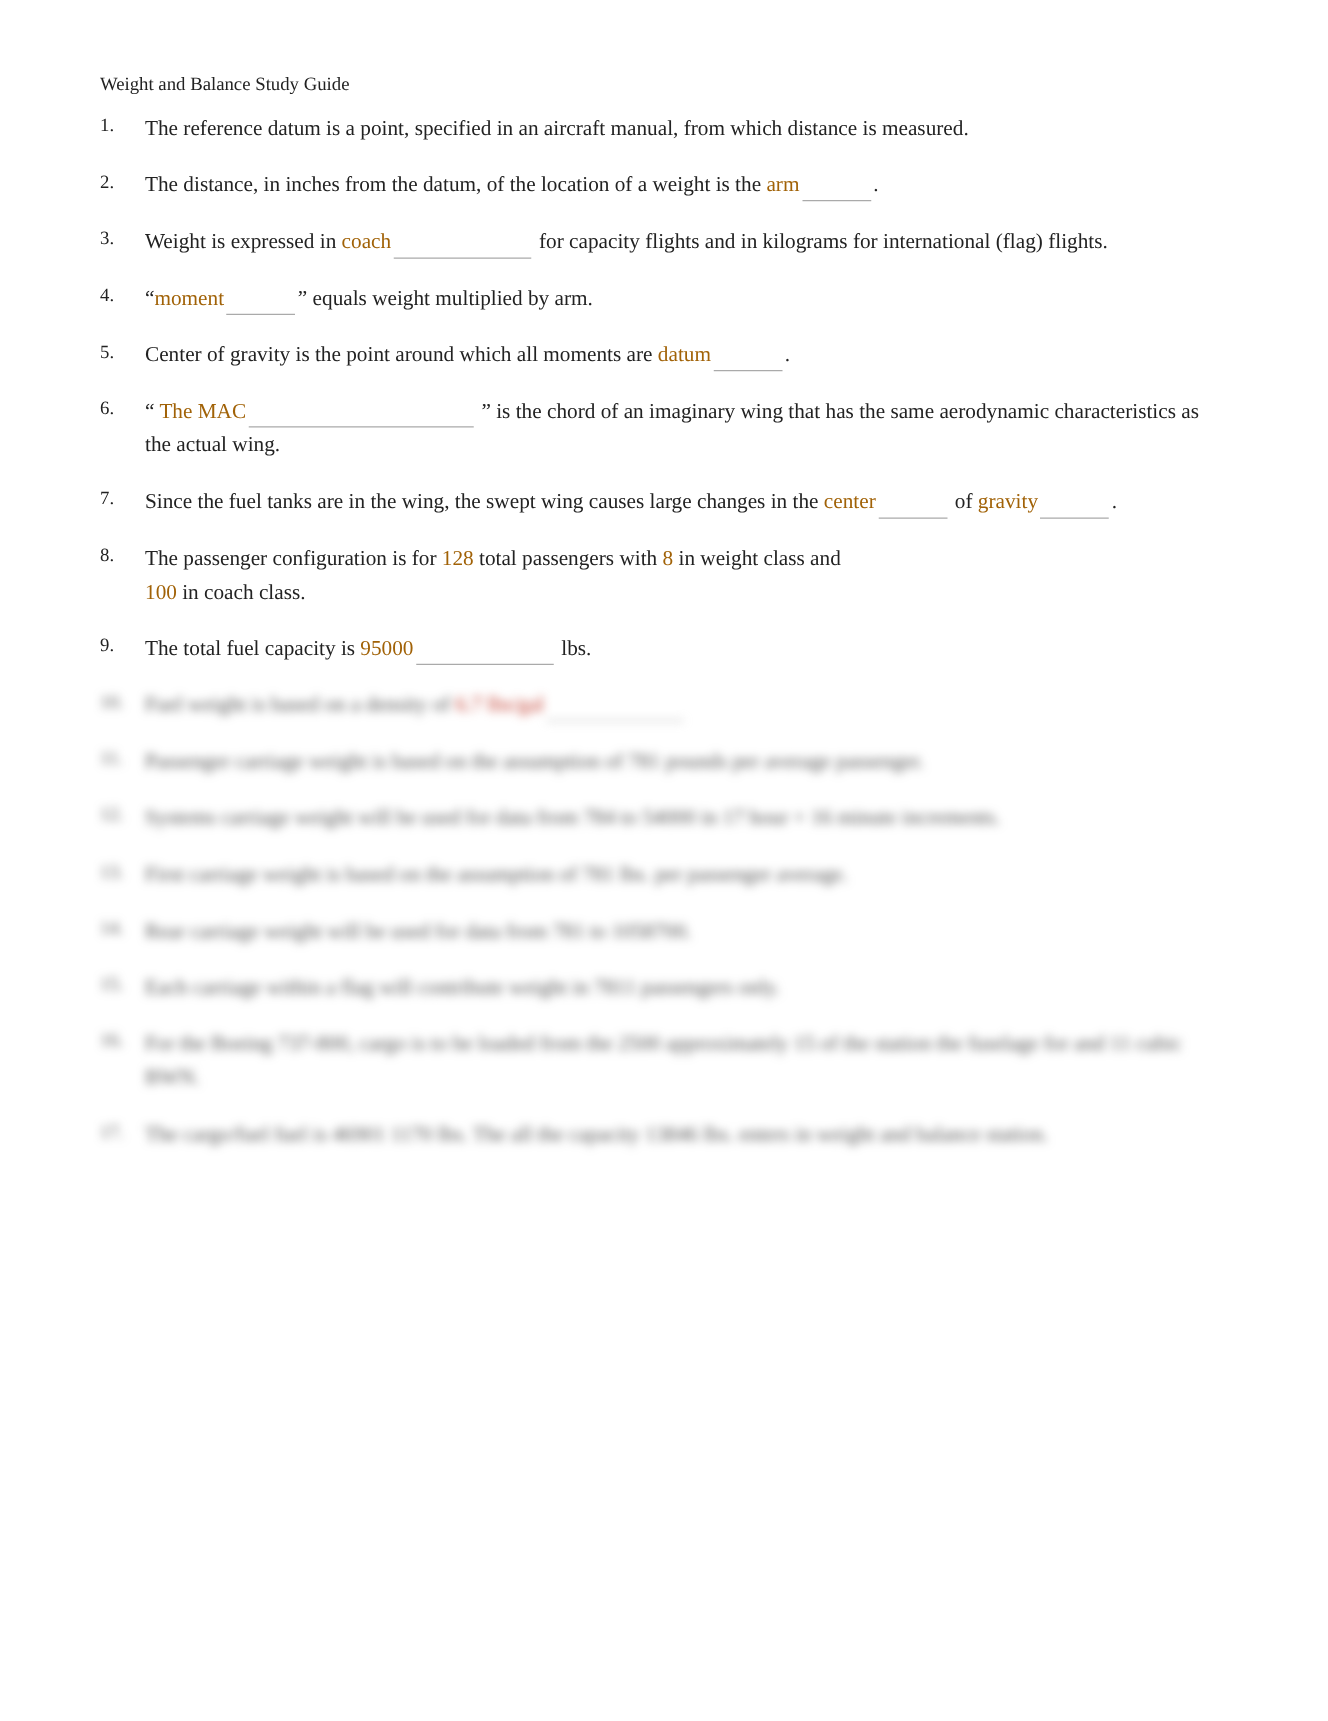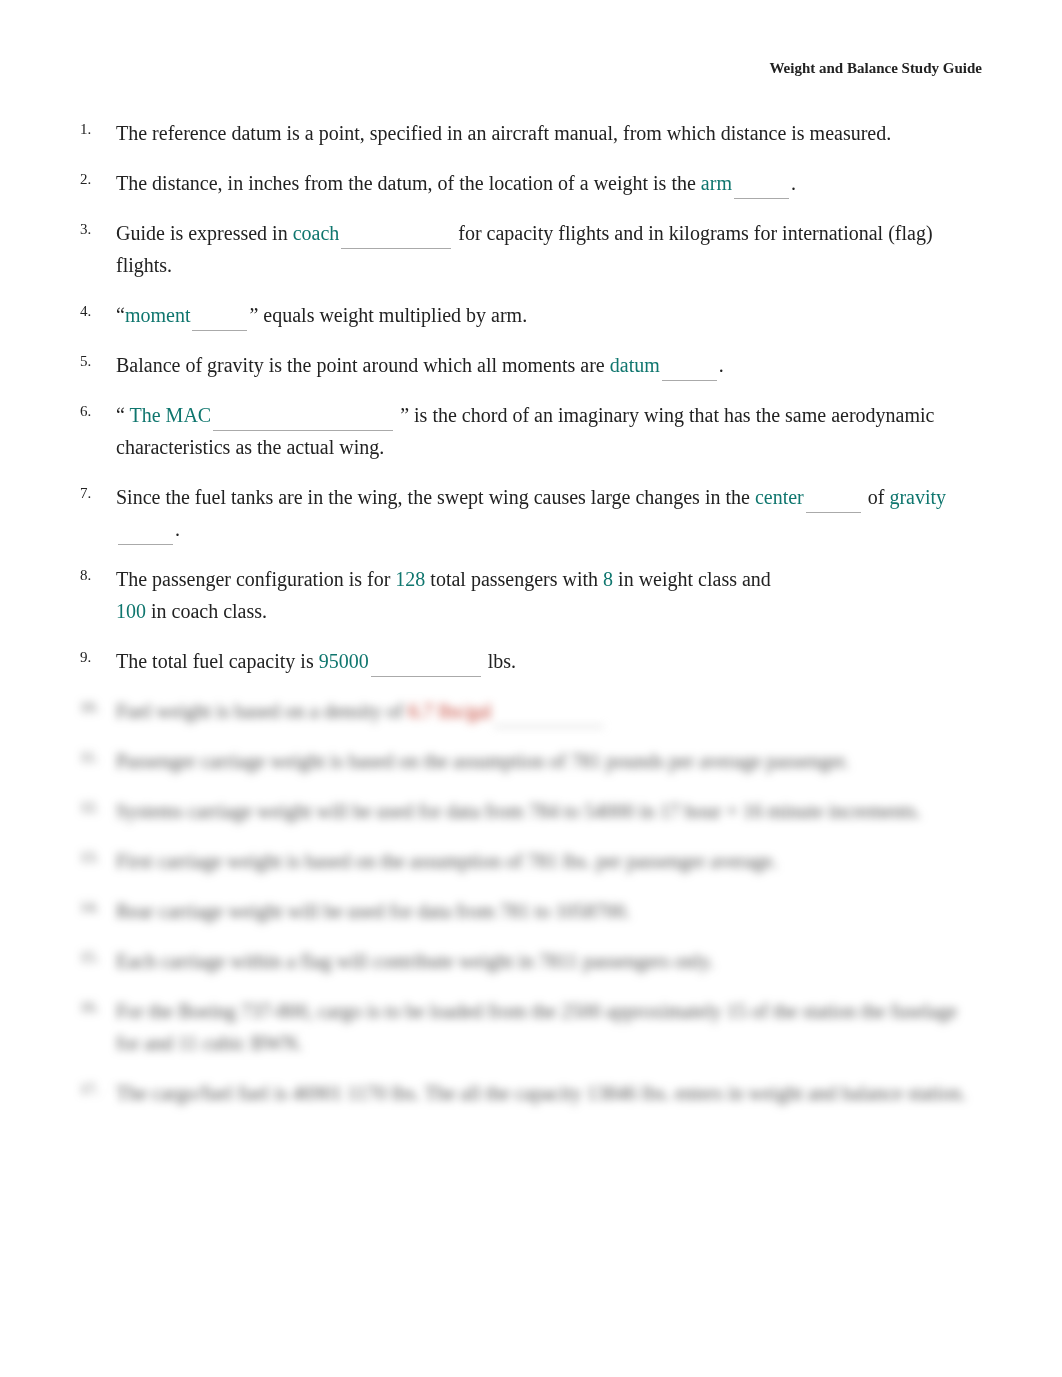--- a/index.html
+++ b/index.html
@@ -6,46 +6,46 @@
     body {
       background: #fff;
       font-family: 'Times New Roman', Times, serif;
       font-size: 15px;
       color: #222;
       padding: 60px 80px 60px 80px;
       max-width: 1062px;
       min-height: 1377px;
     }
     .page-title {
-      text-align: right;
+      text-align: left;
       font-size: 15px;
-      margin-bottom: 40px;
-      font-weight: bold;
+      margin-bottom: 12px;
+      font-weight: normal;
     }
     .qa-list {
       list-style: none;
       padding: 0;
       margin: 0;
     }
     .qa-list li {
       display: flex;
       margin-bottom: 18px;
       line-height: 1.6;
     }
     .qa-list li .num {
       min-width: 36px;
       font-size: 15px;
     }
     .qa-list li .content {
       flex: 1;
-      font-size: 20px;
+      font-size: 17px;
       line-height: 1.6;
     }
     .answer {
-      color: #0f766e;
+      color: #a16207;
     }
     .blank {
       display: inline-block;
       border-bottom: 1px solid #aaa;
       min-width: 80px;
       height: 14px;
       vertical-align: bottom;
       margin: 0 2px;
     }
     .blank-long {
@@ -75,29 +75,29 @@
 <li>
       <span class="num">1.</span>
       <div class="content">The reference datum is a point, specified in an aircraft manual, from which distance is measured.</div>
     </li>
     <li>
       <span class="num">2.</span>
       <div class="content"><span>The distance, in inches from the datum, of the location of a weight is the </span><span class="answer">arm</span><span class="blank blank-short"></span><span>.</span></div>
     </li>
     <li>
       <span class="num">3.</span>
-      <div class="content"><span>Guide is expressed in </span><span class="answer">coach</span><span class="blank blank-med"></span><span> for capacity flights and in kilograms for international (flag) flights.</span></div>
+      <div class="content"><span>Weight is expressed in </span><span class="answer">coach</span><span class="blank blank-med"></span><span> for capacity flights and in kilograms for international (flag) flights.</span></div>
     </li>
     <li>
       <span class="num">4.</span>
       <div class="content"><span>“</span><span class="answer">moment</span><span class="blank blank-short"></span><span>” equals weight multiplied by arm.</span></div>
     </li>
     <li>
       <span class="num">5.</span>
-      <div class="content"><span>Balance of gravity is the point around which all moments are </span><span class="answer">datum</span><span class="blank blank-short"></span><span>.</span></div>
+      <div class="content"><span>Center of gravity is the point around which all moments are </span><span class="answer">datum</span><span class="blank blank-short"></span><span>.</span></div>
     </li>
     <li>
       <span class="num">6.</span>
       <div class="content"><span>“ </span><span class="answer">The MAC</span><span class="blank blank-long"></span><span> ” is the chord of an imaginary wing that has the same aerodynamic characteristics as the actual wing.</span></div>
     </li>
     <li>
       <span class="num">7.</span>
       <div class="content"><span>Since the fuel tanks are in the wing, the swept wing causes large changes in the </span><span class="answer">center</span><span class="blank blank-short"></span><span> of </span><span class="answer">gravity</span><span class="blank blank-short"></span><span>.</span></div>
     </li>
     <li>

